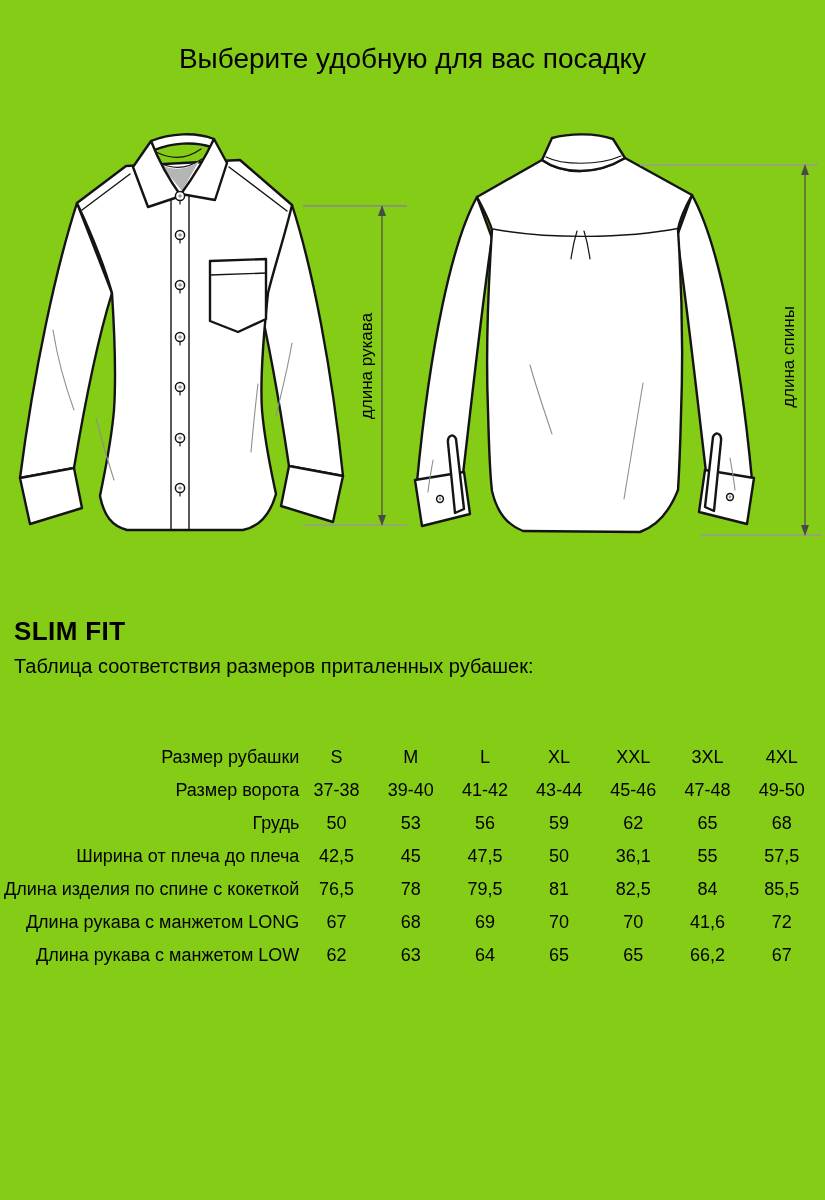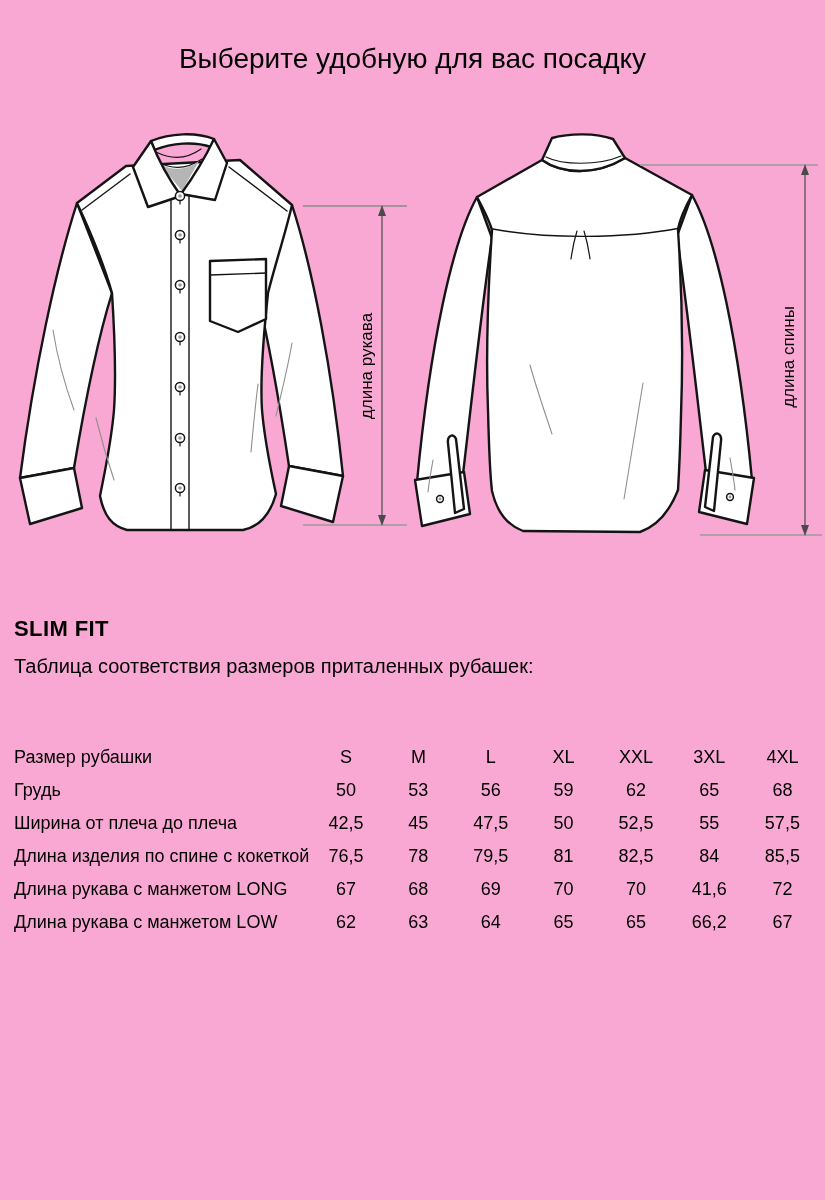--- a/index.html
+++ b/index.html
@@ -1,44 +1,44 @@
 <!DOCTYPE html>
 <html><head>
 <meta charset="utf-8">
 <style>
   html,body{margin:0;padding:0;background:#fff;}
-  #page{position:relative;width:825px;height:1200px;background:#f9a8d4;overflow:hidden;
+  #page{position:relative;width:825px;height:1200px;background:#84cc16;overflow:hidden;
         font-family:"Liberation Sans","DejaVu Sans",sans-serif;color:#000;}
 
   .page-title{position:absolute;left:0;top:42px;width:825px;text-align:center;
               font-size:28px;line-height:34px;color:#000;}
 
   .shirt{position:absolute;}
   .shirt.front{left:10px;top:130px;width:340px;height:425px;}
   .shirt.back{left:400px;top:130px;width:362px;height:420px;}
   .overlay{position:absolute;left:0;top:0;width:825px;height:570px;}
 
   .ext{stroke:#9a9a9a;stroke-width:1.6;}
   .ext.dark{stroke:#8a8a8a;}
   .dim{stroke:#4a4a4a;stroke-width:1.2;}
   .ah{fill:#4a4a4a;}
 
   .dim-label{position:absolute;width:200px;height:20px;line-height:20px;text-align:center;
              font-size:17px;color:#000;transform:rotate(-90deg);}
   .dim-label.sleeve{left:267px;top:356px;}
   .dim-label.back{left:689px;top:347px;}
 
-  .section-heading{position:absolute;left:14px;top:616px;font-size:22px;font-weight:bold;
+  .section-heading{position:absolute;left:14px;top:616px;font-size:26px;font-weight:bold;
                    letter-spacing:0.4px;}
   .section-subtitle{position:absolute;left:14px;top:655px;font-size:20px;}
 
   .size-table{position:absolute;left:0;top:741px;width:819px;border-collapse:collapse;
               border-spacing:0;font-size:18px;color:#000;}
   .size-table td{height:33px;padding:0;line-height:33px;white-space:nowrap;}
-  .size-table td.row-label{width:280px;padding-left:14px;text-align:left;}
+  .size-table td.row-label{width:280px;padding-left:4px;text-align:right;}
   .size-table td.cell{width:77px;text-align:center;}
 
   .outline{stroke:#141414;stroke-width:2.4;fill:#fff;stroke-linejoin:round;stroke-linecap:round;}
   .seam{stroke:#141414;stroke-width:1.4;fill:none;stroke-linecap:round;}
   .thin{stroke:#141414;stroke-width:1.2;fill:none;stroke-linecap:round;}
   .crease{stroke:#8f8f8f;stroke-width:1.1;fill:none;stroke-linecap:round;}
   .btn{stroke:#141414;stroke-width:1.5;fill:#fff;}
   .btn-dot{fill:#9a9a9a;stroke:none;}
 </style>
 </head>
@@ -201,36 +201,46 @@
           <td class="row-label">Размер рубашки</td>
           <td class="cell">S</td>
           <td class="cell">M</td>
           <td class="cell">L</td>
           <td class="cell">XL</td>
           <td class="cell">XXL</td>
           <td class="cell">3XL</td>
           <td class="cell">4XL</td>
         </tr>
         <tr>
+          <td class="row-label">Размер ворота</td>
+          <td class="cell">37-38</td>
+          <td class="cell">39-40</td>
+          <td class="cell">41-42</td>
+          <td class="cell">43-44</td>
+          <td class="cell">45-46</td>
+          <td class="cell">47-48</td>
+          <td class="cell">49-50</td>
+        </tr>
+        <tr>
           <td class="row-label">Грудь</td>
           <td class="cell">50</td>
           <td class="cell">53</td>
           <td class="cell">56</td>
           <td class="cell">59</td>
           <td class="cell">62</td>
           <td class="cell">65</td>
           <td class="cell">68</td>
         </tr>
         <tr>
           <td class="row-label">Ширина от плеча до плеча</td>
           <td class="cell">42,5</td>
           <td class="cell">45</td>
           <td class="cell">47,5</td>
           <td class="cell">50</td>
-          <td class="cell">52,5</td>
+          <td class="cell">36,1</td>
           <td class="cell">55</td>
           <td class="cell">57,5</td>
         </tr>
         <tr>
           <td class="row-label">Длина изделия по спине с кокеткой</td>
           <td class="cell">76,5</td>
           <td class="cell">78</td>
           <td class="cell">79,5</td>
           <td class="cell">81</td>
           <td class="cell">82,5</td>

